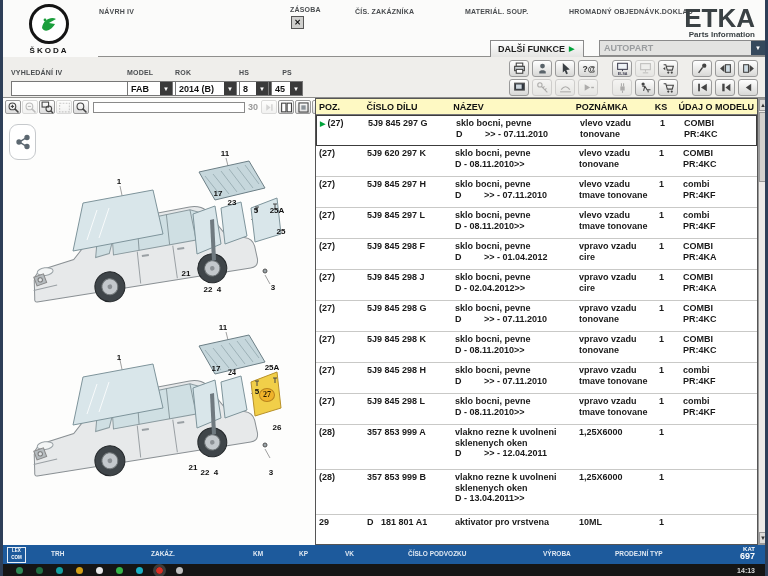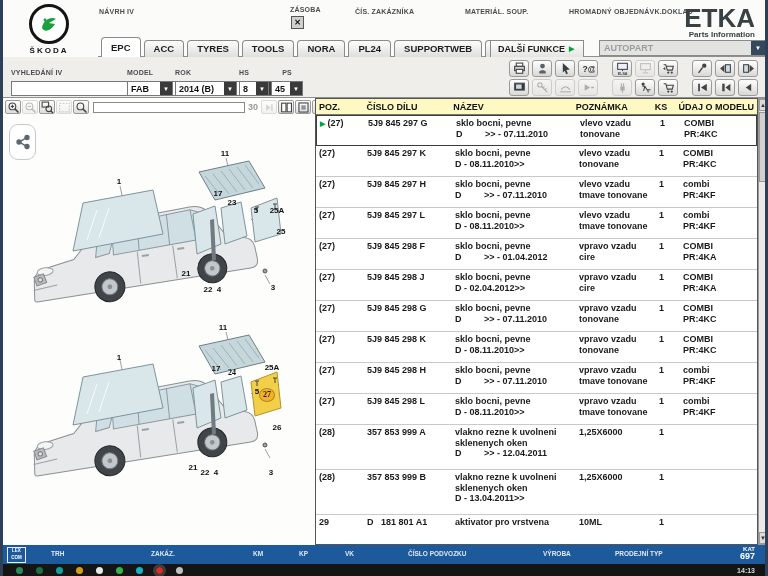--- a/index.html
+++ b/index.html
@@ -126,30 +126,20 @@
     <span class="lbl abs" style="left:352px;top:8px;">ČÍS. ZAKÁZNÍKA</span>
     <span class="lbl abs" style="left:462px;top:8px;">MATERIÁL. SOUP.</span>
     <span class="lbl abs" style="left:566px;top:8px;">HROMADNÝ OBJEDNÁVK.DOKLAD</span>
     <div id="etka" class="abs">
       <div class="big">ETKA</div>
       <div class="sub">Parts Information</div>
     </div>
   </div>
 
   <div id="tabline" class="abs"></div>
-  <div id="tabstrip" class="abs">
-      <div class="tab active">EPC</div>
-      <div class="tab">ACC</div>
-      <div class="tab">TYRES</div>
-      <div class="tab">TOOLS</div>
-      <div class="tab">NORA</div>
-      <div class="tab">PL24</div>
-      <div class="tab">SUPPORTWEB</div>
-      <div class="tab">INFOLINE</div>
-    </div>
 
   <div id="dalsi" class="abs">
     <span>DALŠÍ FUNKCE</span>
     <span class="arr">▶</span>
   </div>
   <div id="autopart" class="abs">
     <span class="val">AUTOPART</span>
     <span class="drop">▼</span>
   </div>
 
@@ -583,21 +573,21 @@
             <div class="pre">tonovane</div>
           </div>
           <div class="cell c5">1</div>
           <div class="cell c6">
             <div class="pre">COMBI</div>
             <div class="pre">PR:4KC</div>
           </div>
         </div>
         <div class="trow" style="min-height: 31px;">
           <div class="cell c1">(27)</div>
-          <div class="cell c2 pre">5J9 845 297 K</div>
+          <div class="cell c2 pre">5J9 620 297 K</div>
           <div class="cell c3">
             <div class="pre">sklo bocni, pevne</div>
             <div class="pre">D - 08.11.2010&gt;&gt;</div>
           </div>
           <div class="cell c4">
             <div class="pre">vlevo vzadu</div>
             <div class="pre">tonovane</div>
           </div>
           <div class="cell c5">1</div>
           <div class="cell c6">

